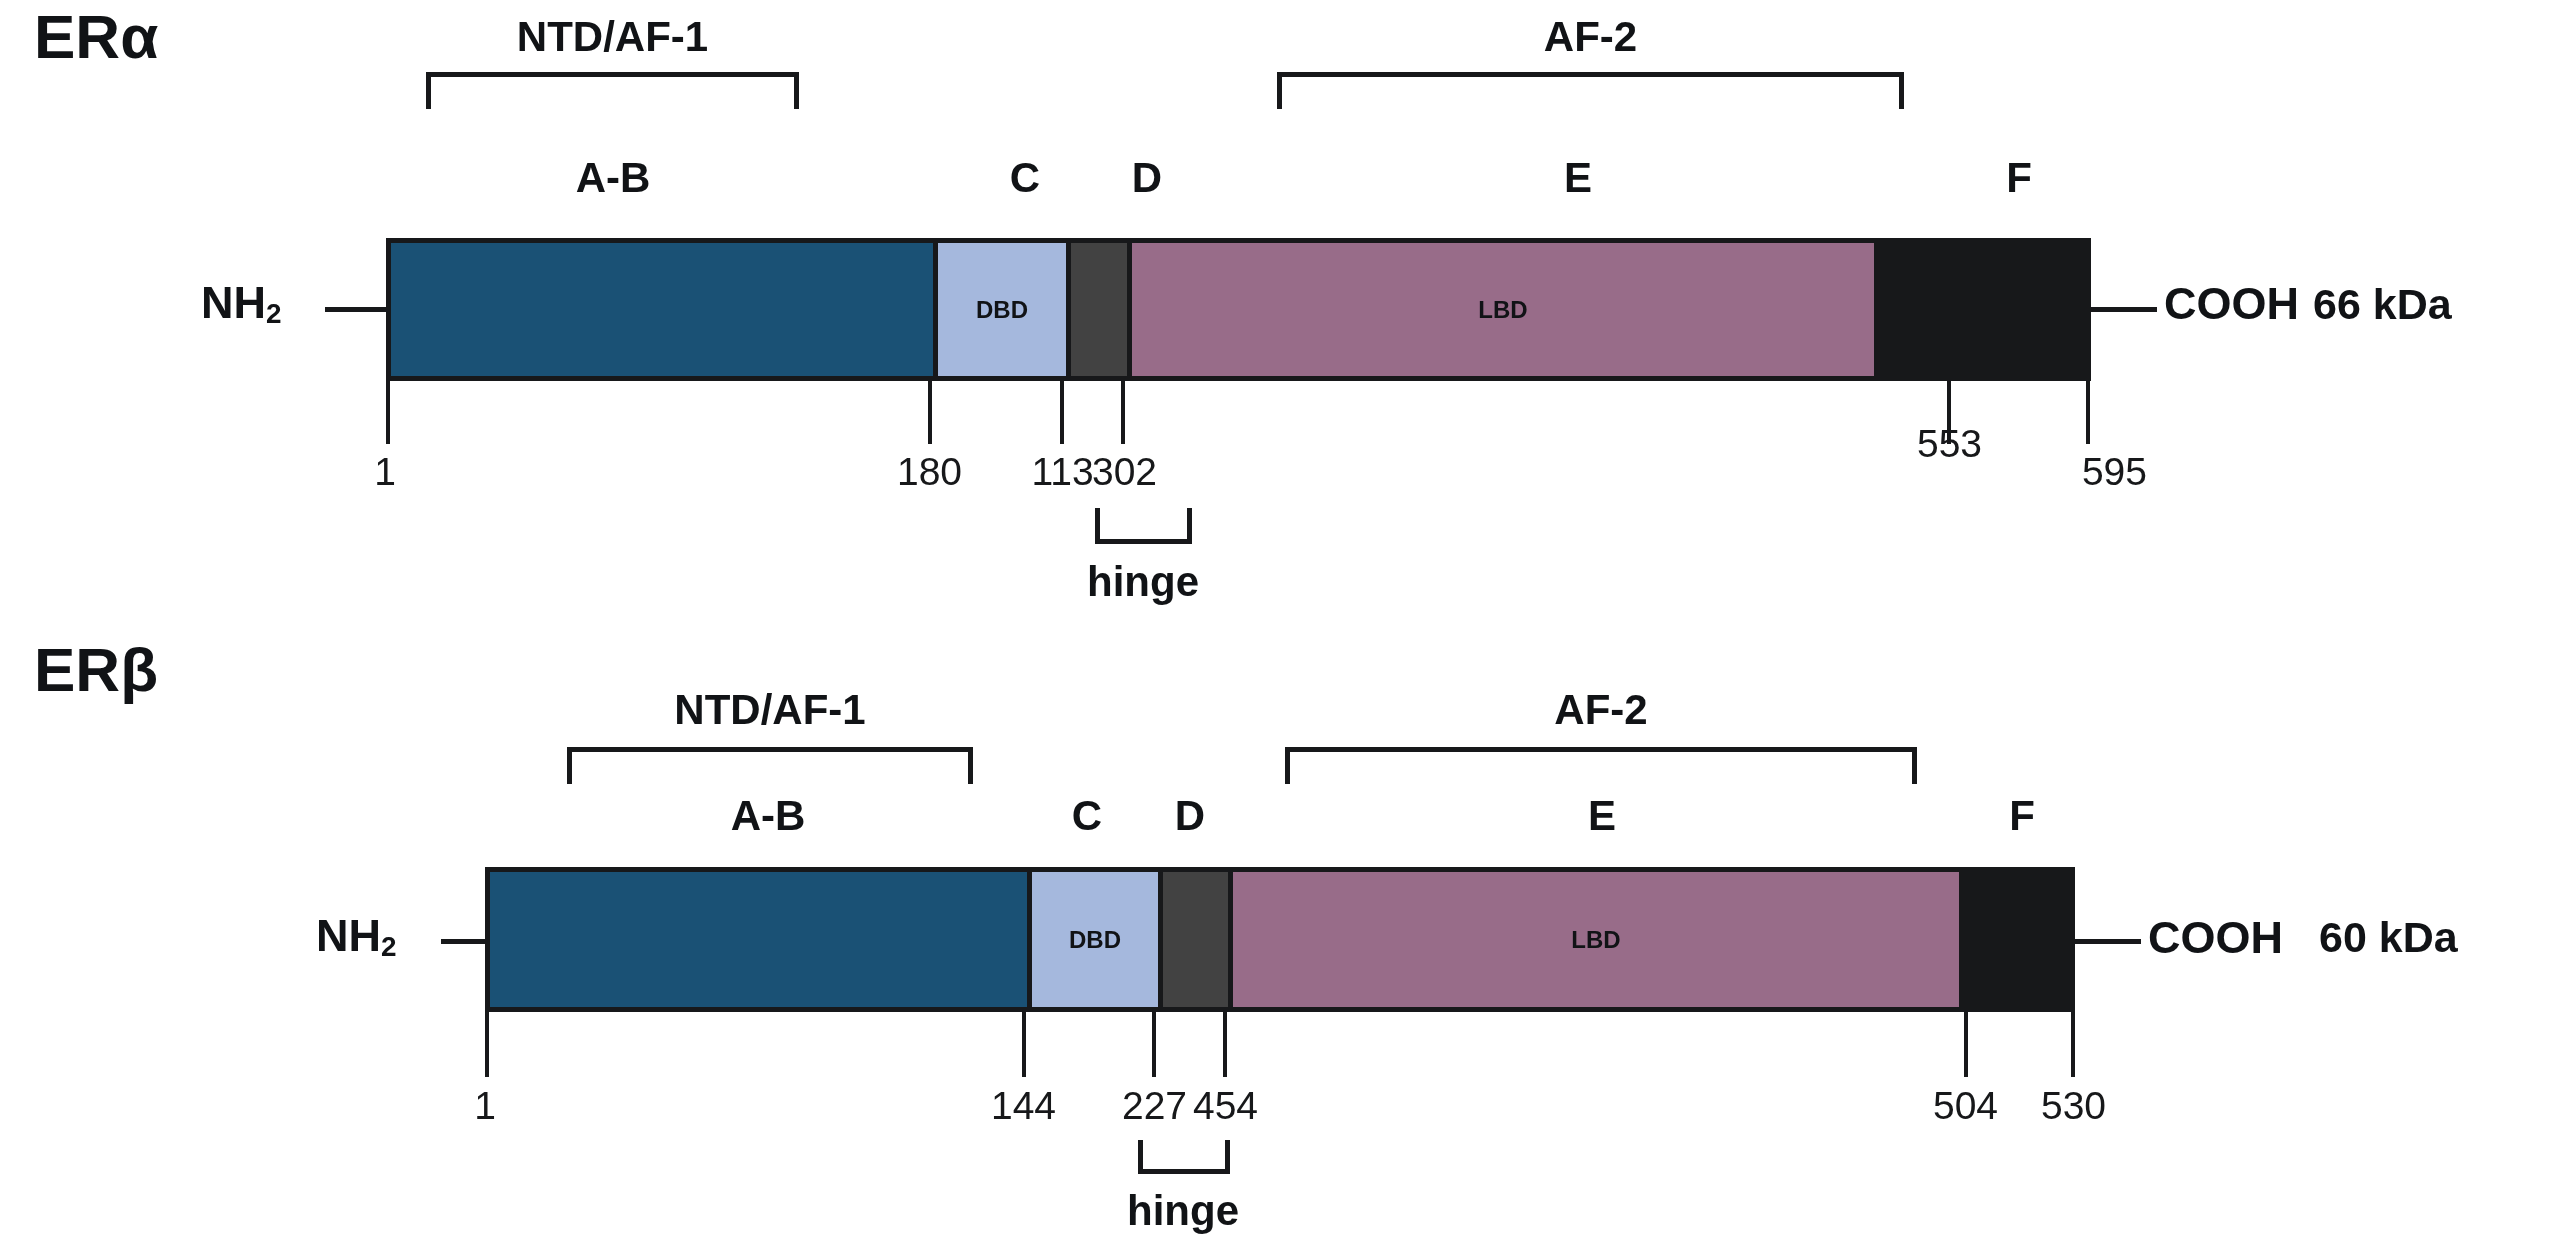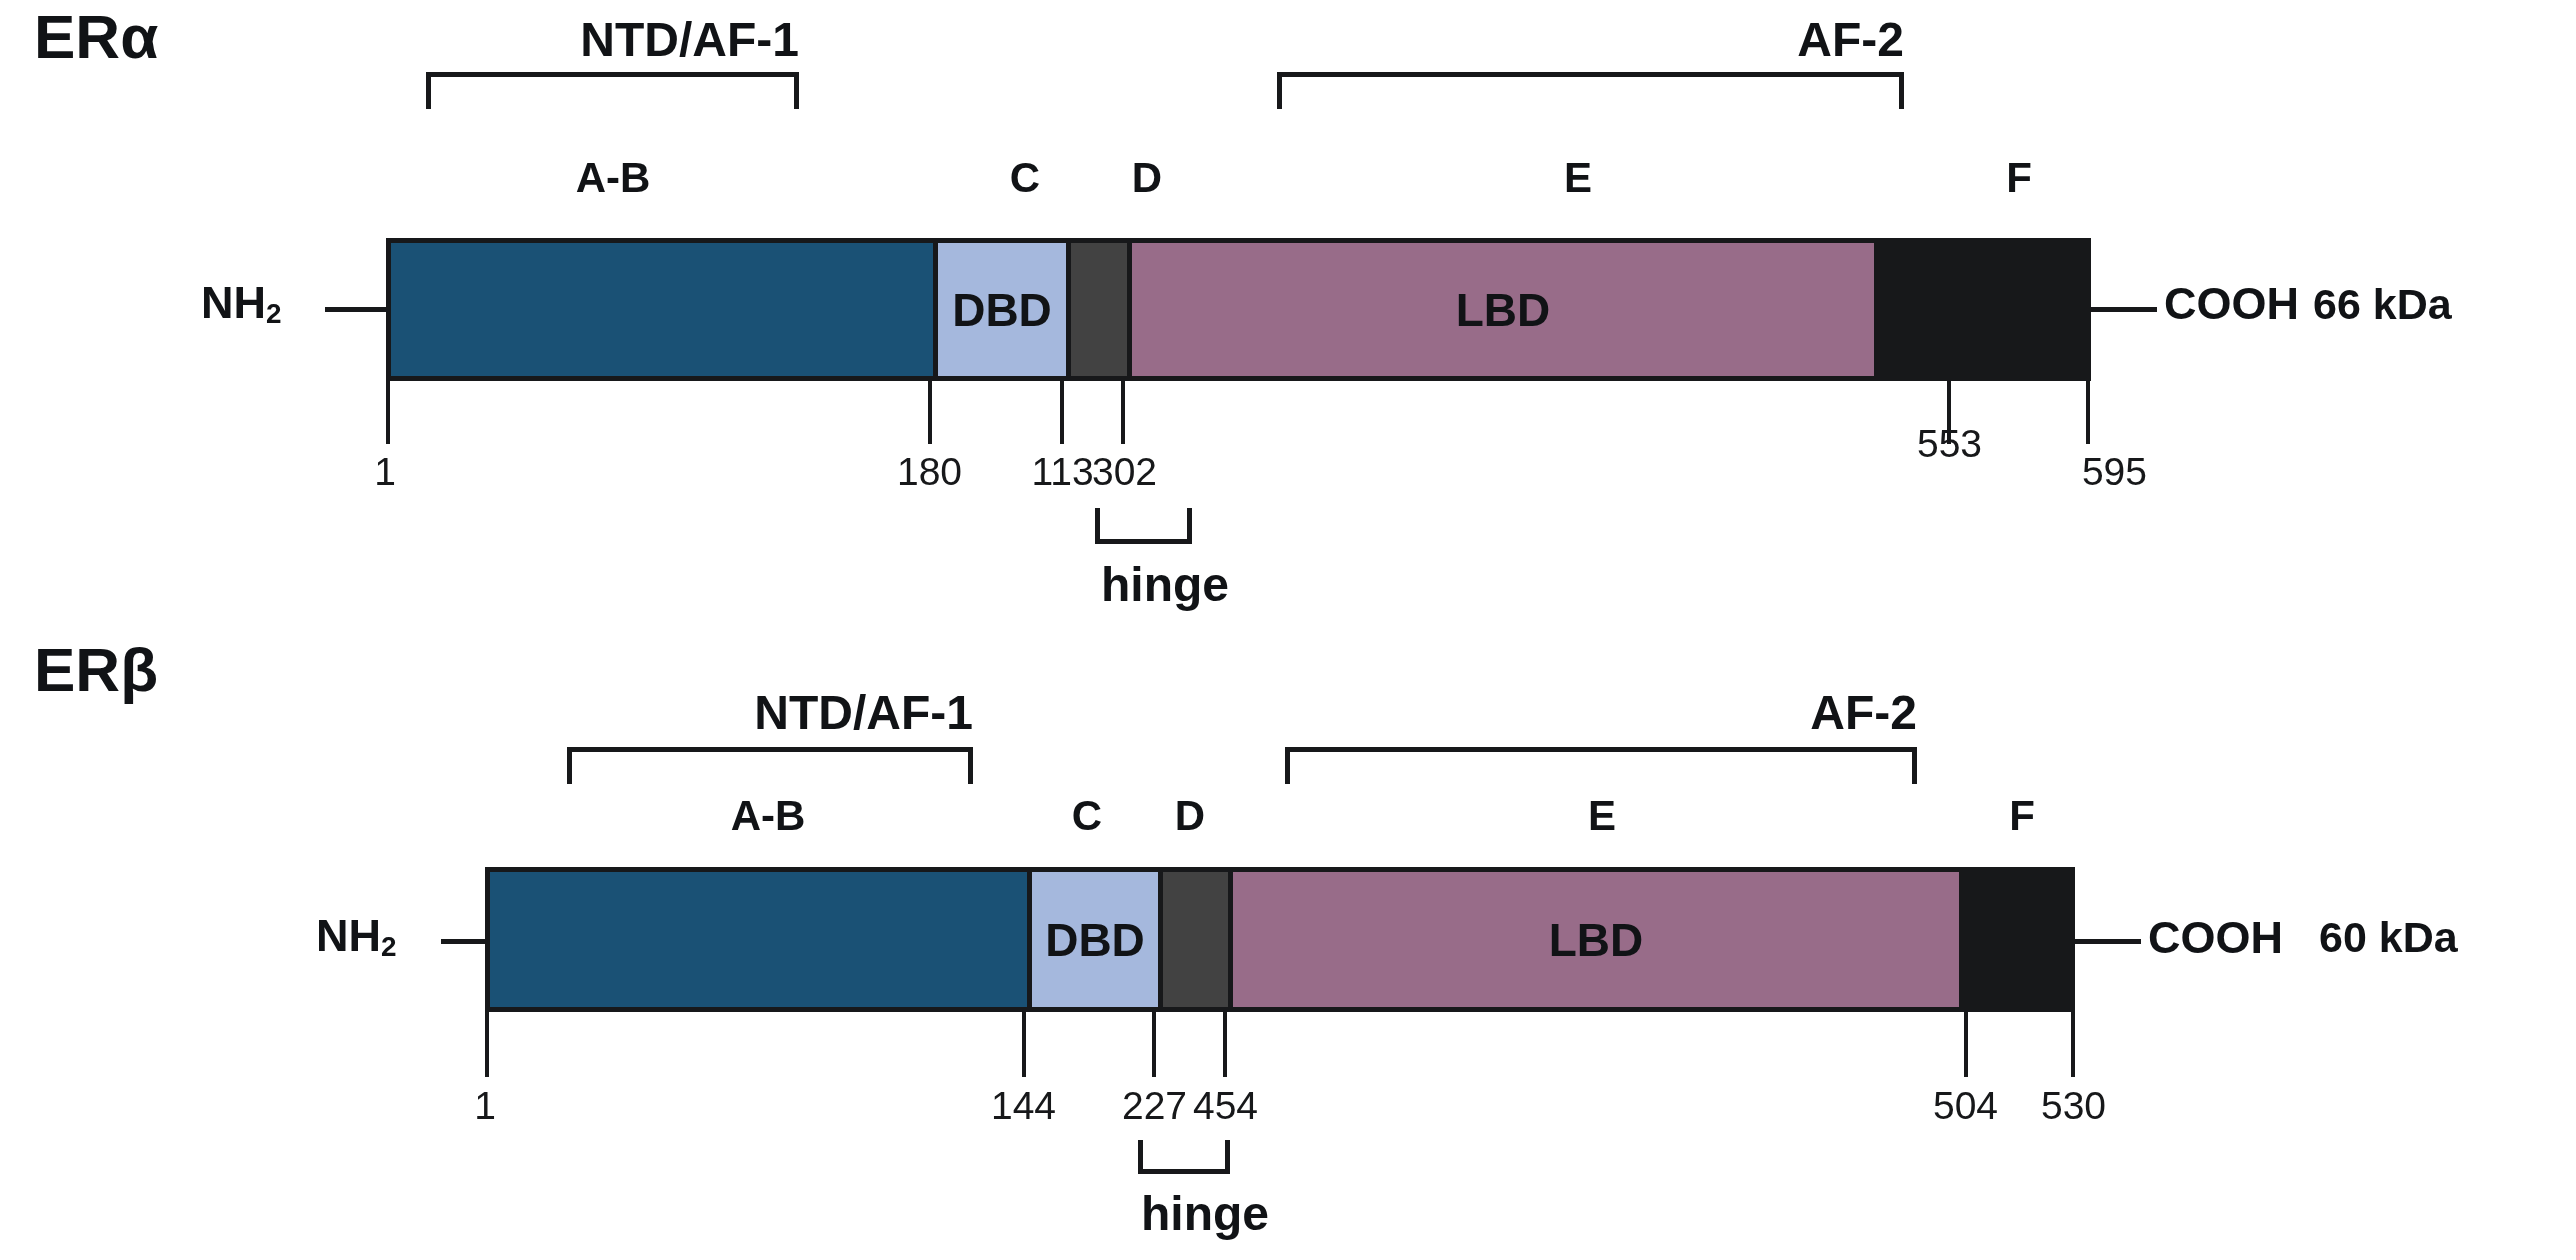--- a/index.html
+++ b/index.html
@@ -64,21 +64,21 @@
   .seg {
     height: 100%;
     box-sizing: border-box;
     display: flex;
     align-items: center;
     justify-content: center;
     position: relative;
   }
   .seg + .seg { border-left: 5px solid #17181a; }
   .seg-label {
-    font-size: 46px;
+    font-size: 24px;
     font-weight: 700;
     color: #111316;
     line-height: 1;
     white-space: nowrap;
   }
 
   
   .leader {
     height: 5px;
     background: #17181a;
@@ -95,25 +95,25 @@
   }
 
   
   .bracket-top {
     box-sizing: border-box;
     border-top: 5px solid #17181a;
     border-left: 5px solid #17181a;
     border-right: 5px solid #17181a;
   }
   .bracket-label {
-    font-size: 48px;
-    font-weight: 700;
-    line-height: 1;
-    color: #111316;
-    text-align: right;
+    font-size: 42px;
+    font-weight: 700;
+    line-height: 1;
+    color: #111316;
+    text-align: center;
     white-space: nowrap;
   }
 
   
   .bracket-bottom {
     box-sizing: border-box;
     border-bottom: 5px solid #17181a;
     border-left: 5px solid #17181a;
     border-right: 5px solid #17181a;
   }

